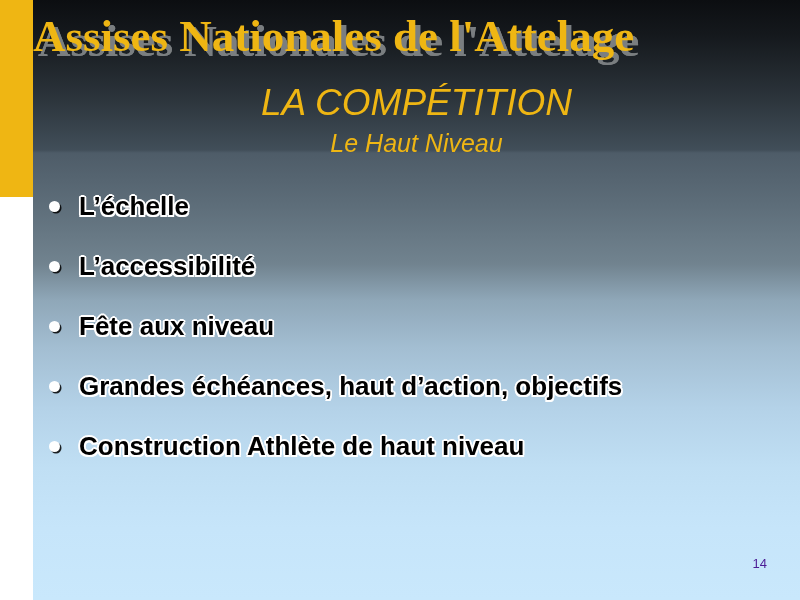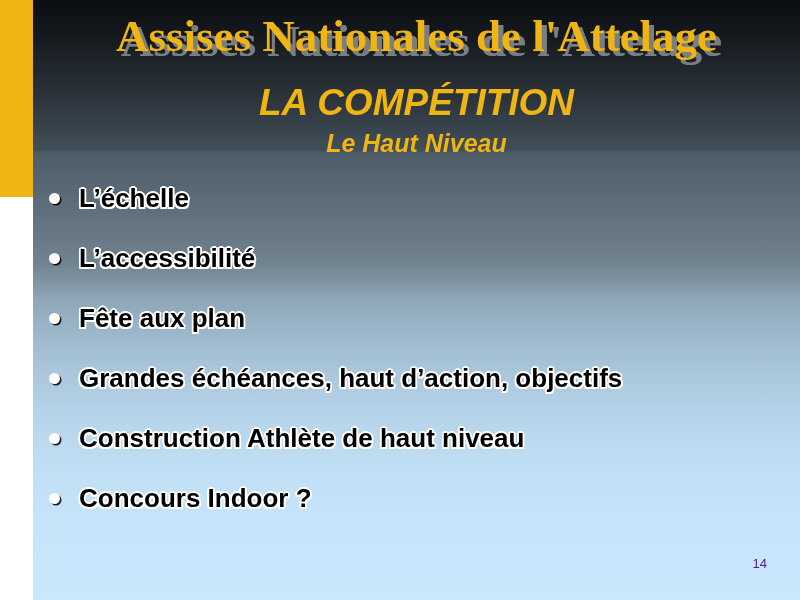--- a/index.html
+++ b/index.html
@@ -58,21 +58,20 @@
         #c9e8fc 100%);
     z-index: 1;
   }
 
   
   #title-block {
     position: absolute;
     left: 33px;
     top: 10px;
     width: 767px;
-    text-align: center;
     z-index: 4;
   }
   #slide-title {
     display: block;
     font-family: "Liberation Serif", "DejaVu Serif", serif;
     font-weight: bold;
     font-size: 45px;
     line-height: 52px;
     color: #efb613;
     letter-spacing: 0px;
@@ -88,35 +87,35 @@
     left: 33px;
     top: 82px;
     width: 767px;
     text-align: center;
     z-index: 4;
   }
   .subtitle-line {
     display: block;
     font-family: "Liberation Sans", sans-serif;
     font-style: italic;
-    font-weight: bold;
+    font-weight: normal;
     font-size: 36px;
     line-height: 41px;
     color: #efb613;
     white-space: nowrap;
     text-align: center;
   }
   .subtitle-line.line1 { font-size: 37px; }
   .subtitle-line.line2 { font-size: 25px; }
 
   
   #bullets {
     position: absolute;
     left: 33px;
-    top: 168px;
+    top: 176px;
     width: 767px;
     z-index: 4;
     margin: 0;
     padding: 0;
     list-style: none;
   }
   .bullet-row {
     position: relative;
     height: 60px;
     display: flex;
@@ -186,31 +185,27 @@
     <li class="bullet-row">
       <span class="bullet-marker"></span>
       <span class="bullet-text">L’échelle</span>
     </li>
     <li class="bullet-row">
       <span class="bullet-marker"></span>
       <span class="bullet-text">L’accessibilité</span>
     </li>
     <li class="bullet-row">
       <span class="bullet-marker"></span>
-      <span class="bullet-text">Fête  aux plan</span>
+      <span class="bullet-text">Fête  aux niveau</span>
     </li>
     <li class="bullet-row">
       <span class="bullet-marker"></span>
       <span class="bullet-text">Grandes échéances, haut d’action, objectifs</span>
     </li>
     <li class="bullet-row">
       <span class="bullet-marker"></span>
       <span class="bullet-text">Construction Athlète de haut niveau</span>
     </li>
-    <li class="bullet-row">
-      <span class="bullet-marker"></span>
-      <span class="bullet-text">Concours Indoor ?</span>
-    </li>
   </ul>
 
   <div id="page-number">14</div>
 
 </div>
 
 </body></html>

